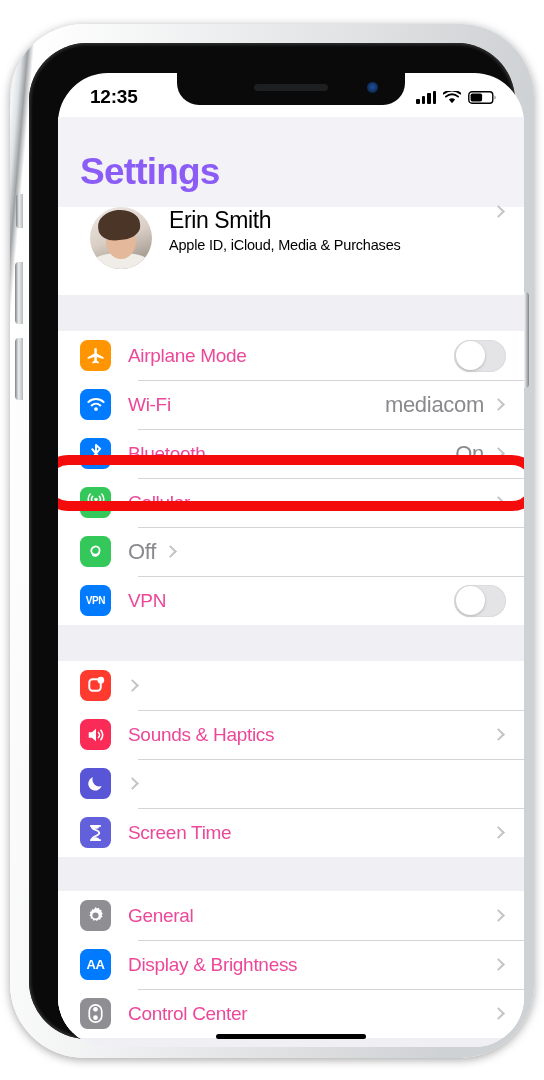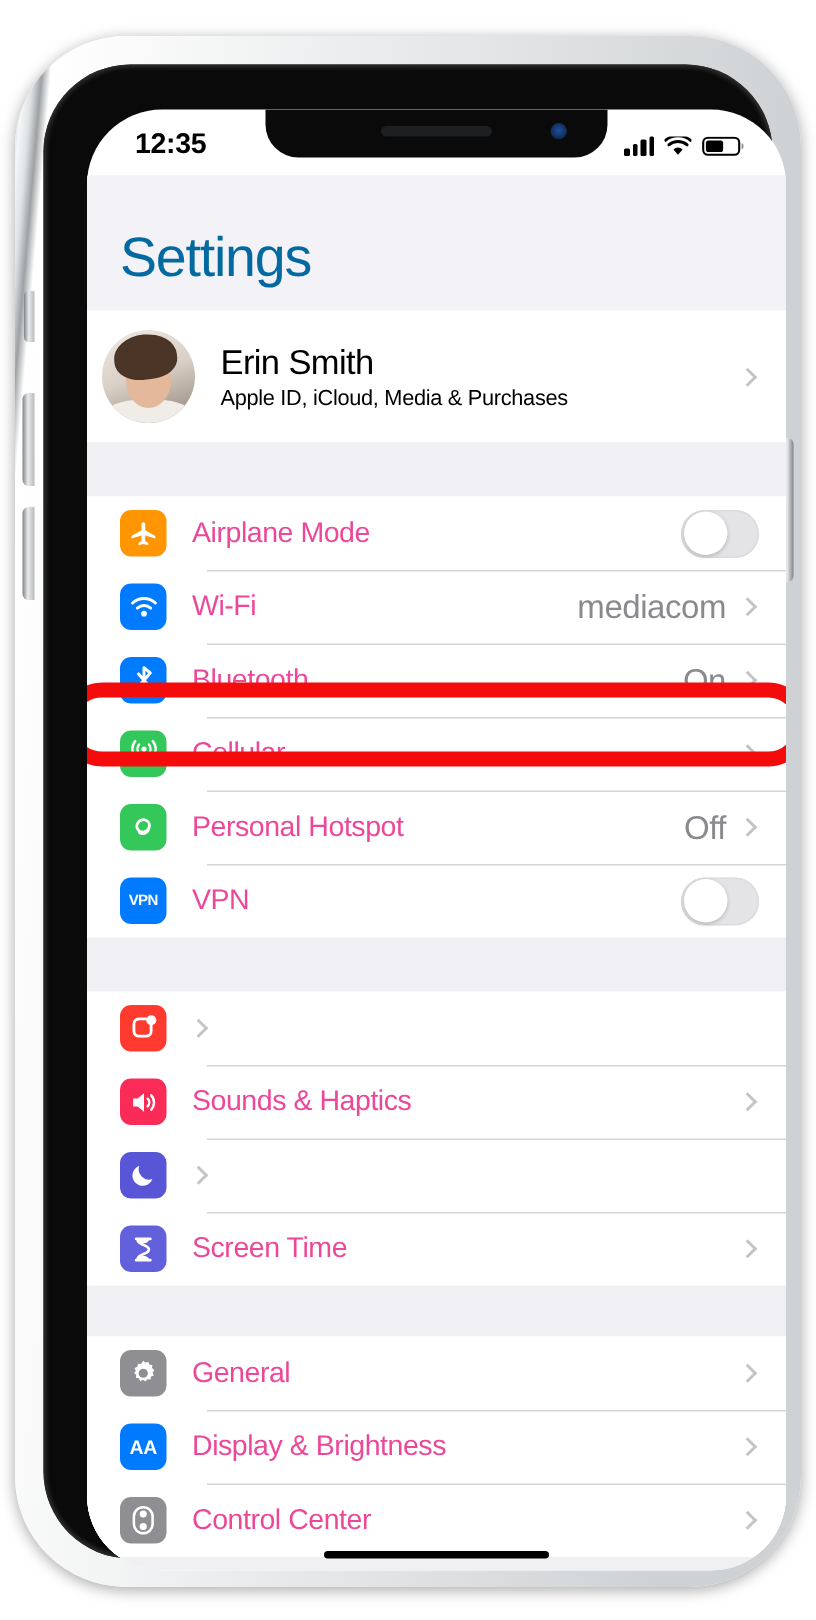--- a/index.html
+++ b/index.html
@@ -79,21 +79,21 @@
   .bar { width:3.5px; background:#000; border-radius:1px; display:inline-block; }
   #signal-bars { display:flex; align-items:flex-end; gap:2px; height:13px; }
 
   
   #settings-scroll {
     position:absolute; top:44px; left:0; width:100%; height:930px;
     background:#efeff4;
     overflow:hidden;
   }
   #header-area { background:#f2f2f7; padding:34px 22px 14px 22px; }
-  #page-title { font-size:37px; font-weight:normal; letter-spacing:-.8px; color:#0369a1; }
+  #page-title { font-size:37px; font-weight:bold; letter-spacing:-.8px; color:#8b5cf6; }
 
   .group { background:#ffffff; }
   .gap { height:36px; background:#efeff4; }
   .gap.small { height:34px; }
 
   .row {
     display:flex; align-items:center;
     height:49px; padding-left:22px; padding-right:18px;
     background:#fff; position:relative;
   }
@@ -122,22 +122,22 @@
     box-shadow:inset 0 0 0 1px #dcdcdf;
   }
   .toggle .knob {
     position:absolute; left:1.5px; top:1.5px;
     width:29px; height:29px; border-radius:50%;
     background:#fff; box-shadow:0 1px 3px rgba(0,0,0,.22);
   }
 
   
   #account-row {
-    display:flex; align-items:center;
-    height:88px; padding-left:10px; padding-right:18px; background:#fff;
+    display:flex; 
+    height:88px; padding-left:32px; padding-right:18px; background:#fff;
   }
   #avatar {
     width:62px; height:62px; border-radius:50%;
     flex:none; margin-right:17px; overflow:hidden;
     background:linear-gradient(160deg,#efe9e4 0%,#d9cfc6 48%,#8e8276 100%);
     position:relative;
   }
   #avatar .hair {
     position:absolute; left:8px; top:3px; width:42px; height:30px;
     background:#4a3526; border-radius:50% 50% 42% 42%;
@@ -292,21 +292,20 @@
             <div class="chevron"></div>
           </div>
 
           <div class="row">
             <div class="icon-box" style="background:#34c759">
               <svg width="21" height="21" viewBox="0 0 22 22" fill="none" stroke="#fff" stroke-width="1.9" stroke-linecap="round">
                 <path d="M14.5 7.2 a4.6 4.6 0 0 0-7.6 1.3 a4.2 4.2 0 0 0 3.9 5.9 a4.6 4.6 0 0 0 4.3-6"></path>
                 <path d="M8.3 14.8 a4.4 4.4 0 0 0 6.4-2"></path>
               </svg>
             </div>
-            <div class="row-label">Personal Hotspot</div>
             <div class="row-value">Off</div>
             <div class="chevron"></div>
           </div>
 
           <div class="row">
             <div class="icon-box" style="background:#007aff;font-size:10px;font-weight:bold;letter-spacing:-.4px">VPN</div>
             <div class="row-label">VPN</div>
             <div class="toggle">
                 <div class="knob"></div>
               </div>

